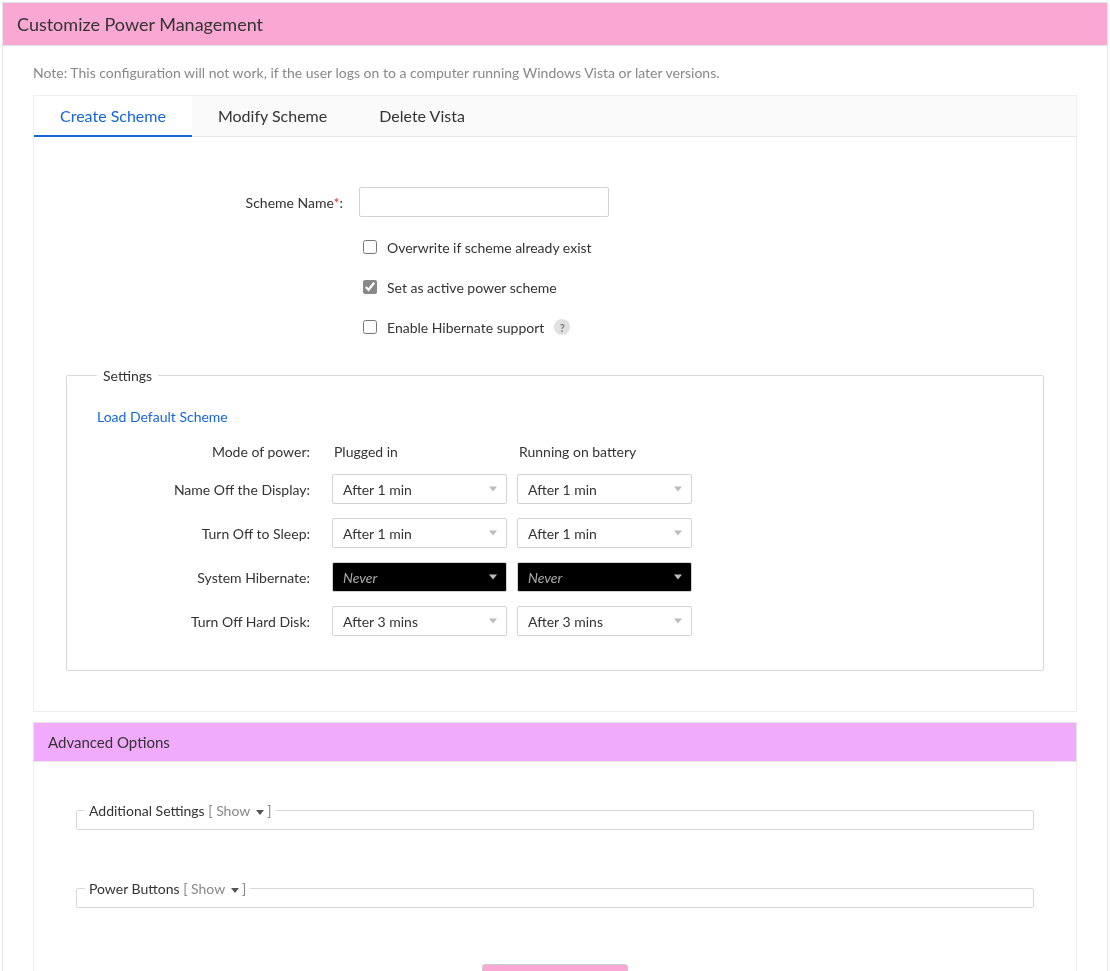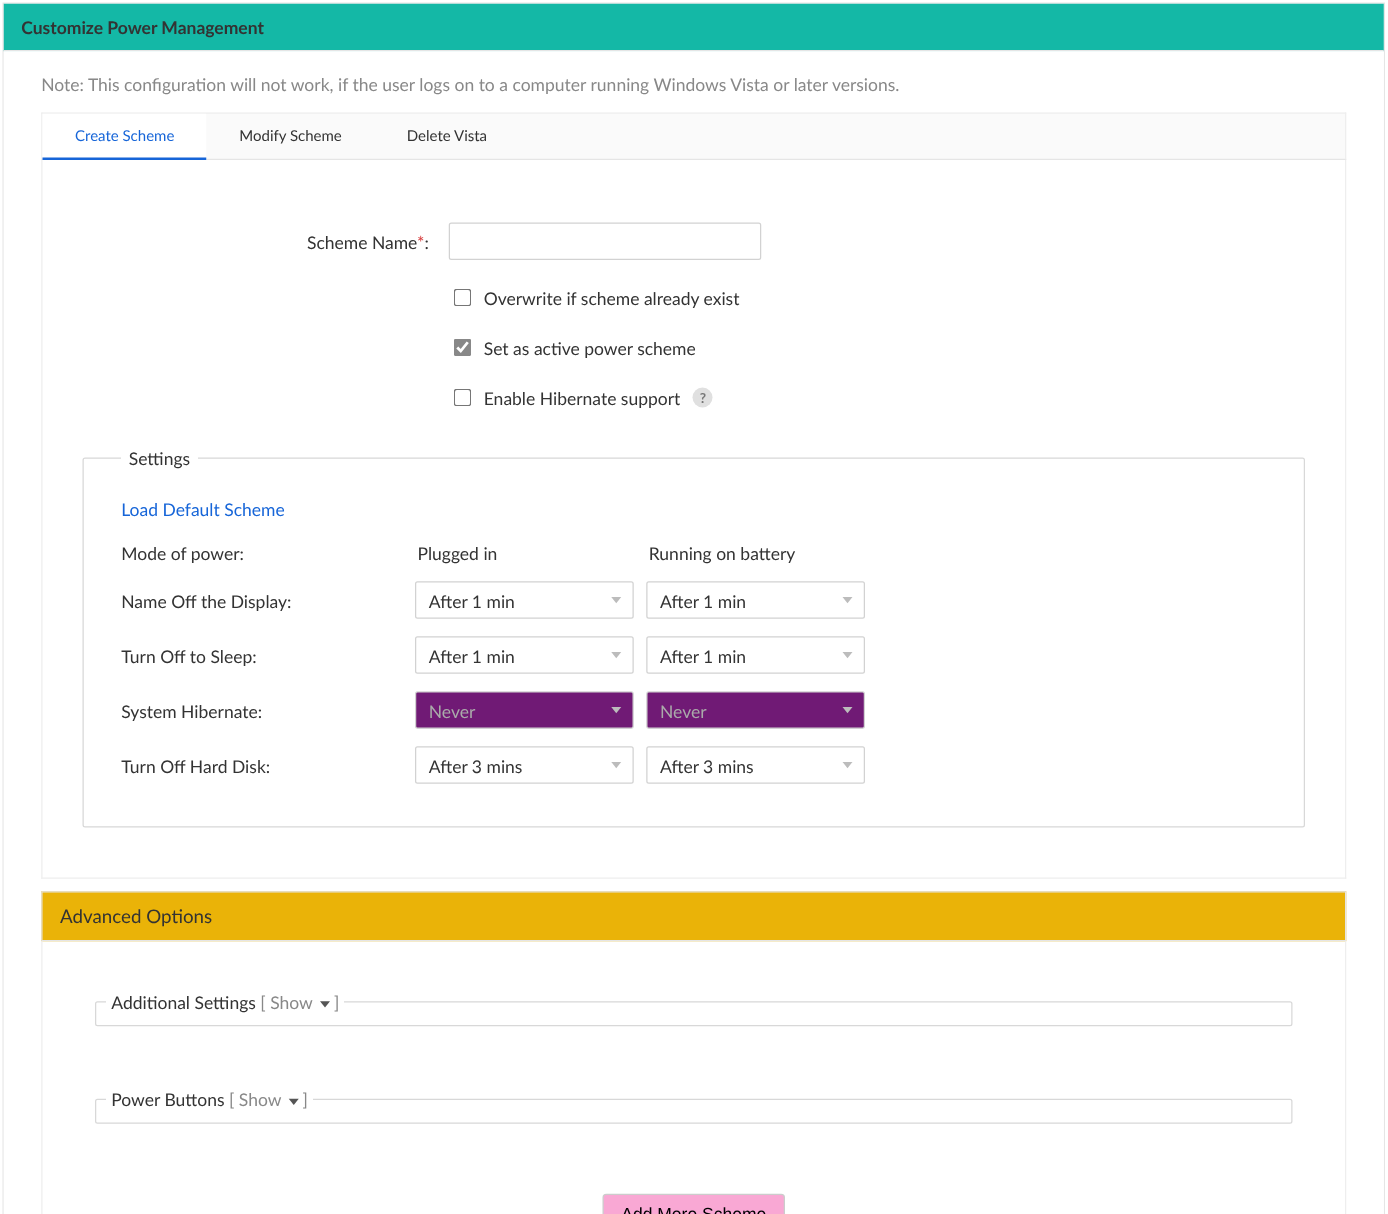--- a/index.html
+++ b/index.html
@@ -9,26 +9,25 @@
     font-size: 14px;
     color: #333;
     background: #fff;
     padding: 2px;
   }
   .panel {
     border: 1px solid #e5e5e5;
     margin-bottom: 0;
   }
   .panel-header {
-    background: #14b8a6;
+    background: #f9a8d4;
     border-bottom: 1px solid #e5e5e5;
     padding: 10px 14px;
-    font-size: 14px;
-    color: #333;
-    font-weight: bold;
+    font-size: 18px;
+    color: #333;
   }
   .panel-body {
     padding: 0 30px 30px 30px;
     background: #fff;
   }
   .note {
     color: #888;
     padding: 18px 0 14px 0;
   }
   .tabs {
@@ -36,21 +35,21 @@
     border-bottom: 1px solid #e5e5e5;
     background: #fafafa;
     border-top: 1px solid #eee;
     border-left: 1px solid #eee;
     border-right: 1px solid #eee;
   }
   .tab {
     padding: 10px 26px;
     cursor: pointer;
     color: #333;
-    font-size: 12px;
+    font-size: 16px;
     position: relative;
     background: transparent;
     border: none;
   }
   .tab.active {
     color: #1665d8;
     background: #fff;
     border-bottom: 2px solid #1665d8;
     margin-bottom: -1px;
   }
@@ -131,21 +130,21 @@
     cursor: pointer;
   }
   .grid {
     display: grid;
     grid-template-columns: 225px 175px 175px;
     column-gap: 10px;
     row-gap: 14px;
     align-items: center;
   }
   .grid .glabel {
-    text-align: left;
+    text-align: right;
     padding-right: 12px;
     color: #333;
   }
   .grid .ghead { color: #333; padding-left: 2px; }
   .dropdown {
     position: relative;
   }
   .dropdown-btn {
     width: 100%;
     height: 30px;
@@ -155,37 +154,38 @@
     text-align: left;
     padding: 0 26px 0 10px;
     font-size: 14px;
     color: #333;
     cursor: pointer;
     display: flex;
     align-items: center;
   }
   .dropdown-btn.disabled {
     color: #aaa;
-    background: #701a75;
+    background: #000000;
+    font-style: italic;
   }
   .dropdown .caret {
     position: absolute;
     right: 10px;
     top: 50%;
     transform: translateY(-50%);
     width: 0; height: 0;
     border-left: 4px solid transparent;
     border-right: 4px solid transparent;
     border-top: 5px solid #bcbcbc;
   }
   .adv-panel {
     margin-top: 10px;
   }
   .adv-header {
-    background: #eab308;
+    background: #f0abfc;
     border: 1px solid #e5e5e5;
     padding: 10px 14px;
     font-size: 15px;
   }
   .adv-body {
     border: 1px solid #eee;
     border-top: none;
     padding: 40px 40px 30px 40px;
   }
   fieldset.mini {

